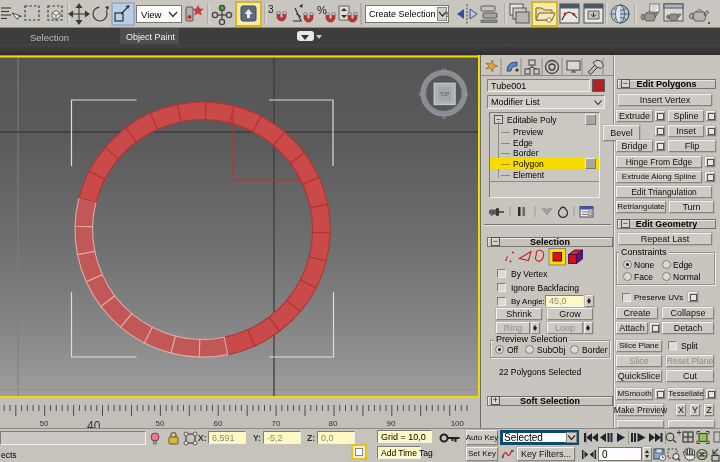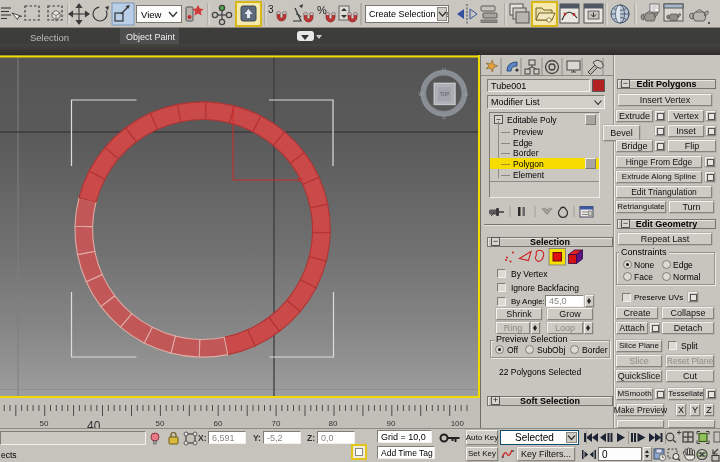--- a/index.html
+++ b/index.html
@@ -7,21 +7,21 @@
 .btn{position:absolute;background:#cecbc4;border:1px solid;border-color:#f3f2ee #87847b #87847b #f3f2ee;color:#111;text-align:center;font-size:9px;line-height:1;display:flex;align-items:center;justify-content:center;box-shadow:0 0 0 0.5px #a5a29a;white-space:nowrap;}
 .btn.dis{color:#8e8b84;}
 .sq{position:absolute;width:10px;height:10px;background:#cecbc4;border:1px solid;border-color:#f3f2ee #87847b #87847b #f3f2ee;box-shadow:0 0 0 0.5px #a5a29a;}
 .sq:after{content:"";position:absolute;left:1px;top:1px;width:5px;height:5px;border:1px solid #555;background:#e8e6e1;}
 .hdr{position:absolute;background:#c6c3bc;border:1px solid #77746d;color:#000;font-weight:bold;font-size:9px;display:flex;align-items:center;justify-content:center;box-shadow:inset 1px 1px 0 #e9e7e2;white-space:nowrap;}
 .hdr .pm{position:absolute;left:3px;top:50%;margin-top:-5px;width:9px;height:9px;border:1px solid #555;background:#d8d5cf;font-weight:normal;font-size:9px;line-height:7px;text-align:center;color:#222;}
 .cb{position:absolute;width:9px;height:9px;background:#dddad4;border:1px solid;border-color:#817e76 #f0efeb #f0efeb #817e76;}
 .rad{position:absolute;width:9px;height:9px;border-radius:50%;background:#dddad4;border:1px solid #807d75;}
 .rad.on:after{content:"";position:absolute;left:2px;top:2px;width:3px;height:3px;border-radius:50%;background:#111;}
 .lbl{position:absolute;font-size:8.5px;color:#000;white-space:nowrap;}
-.field{position:absolute;background:#ffffff;border:1px solid;border-color:#817e76 #f0efeb #f0efeb #817e76;font-size:9px;color:#8a8781;padding-left:3px;display:flex;align-items:center;white-space:nowrap;}
+.field{position:absolute;background:#fef9c3;border:1px solid;border-color:#817e76 #f0efeb #f0efeb #817e76;font-size:9px;color:#8a8781;padding-left:3px;display:flex;align-items:center;white-space:nowrap;}
 .spin{position:absolute;width:9px;background:#cecbc4;border:1px solid;border-color:#f3f2ee #87847b #87847b #f3f2ee;box-shadow:0 0 0 0.5px #a5a29a;}
 .spin:before{content:"";position:absolute;left:1px;top:2px;border-left:2.5px solid transparent;border-right:2.5px solid transparent;border-bottom:3px solid #222;}
 .spin:after{content:"";position:absolute;left:1px;bottom:2px;border-left:2.5px solid transparent;border-right:2.5px solid transparent;border-top:3px solid #222;}
 .grp{position:absolute;border:1px solid #96938b;box-shadow:1px 1px 0 #eceae5, inset 1px 1px 0 #eceae5;}
 .grplbl{position:absolute;font-size:9px;color:#000;background:#c8c5be;padding:0 2px;white-space:nowrap;}
 </style></head>
 <body>
 
 <svg class="abs" style="left:0;top:0" width="720" height="28" viewBox="0 0 720 28">
  <rect width="720" height="28" fill="#c9c6c0"></rect>
@@ -390,21 +390,21 @@
 <div class="lbl" style="left:582px;top:345px">Border</div>
 <div class="lbl" style="left:499px;top:367px">22 Polygons Selected</div>
 <div class="hdr" style="left:487px;top:396px;width:126px;height:10px"><span class="pm">+</span>Soft Selection</div>
 <div class="abs" style="left:613px;top:55px;width:1px;height:373px;background:#8e8b84"></div>
 <div class="abs" style="left:614px;top:55px;width:1px;height:373px;background:#eceae5"></div>
 
 <div class="hdr" style="left:617px;top:79px;width:99px;height:10px"><span class="pm">−</span>Edit Polygons</div>
 <div class="btn" style="left:618px;top:94px;width:94px;height:12px">Insert Vertex</div>
 <div class="btn" style="left:616px;top:110px;width:37px;height:12px">Extrude</div>
 <div class="sq" style="left:655px;top:111px"></div>
-<div class="btn" style="left:668px;top:110px;width:36px;height:12px">Vertex</div>
+<div class="btn" style="left:668px;top:110px;width:36px;height:12px">Spline</div>
 <div class="sq" style="left:706px;top:111px"></div>
 <div class="btn" style="left:603px;top:125px;width:37px;height:16px">Bevel</div>
 <div class="sq" style="left:655px;top:126px"></div>
 <div class="btn" style="left:668px;top:125px;width:36px;height:12px">Inset</div>
 <div class="sq" style="left:706px;top:126px"></div>
 <div class="btn" style="left:616px;top:140px;width:37px;height:12px">Bridge</div>
 <div class="sq" style="left:655px;top:141px"></div>
 <div class="btn" style="left:668px;top:140px;width:48px;height:12px">Flip</div>
 <div class="btn" style="left:616px;top:156px;width:86px;height:12px;font-size:8.5px">Hinge From Edge</div>
 <div class="sq" style="left:705px;top:157px"></div>
@@ -566,21 +566,21 @@
 <div class="abs lbl" style="left:253px;top:433px;font-weight:bold;color:#333">Y:</div>
 <div class="field" style="left:263px;top:431px;width:38px;height:13px">-5,2</div>
 <div class="abs lbl" style="left:307px;top:433px;font-weight:bold;color:#333">Z:</div>
 <div class="field" style="left:317px;top:431px;width:38px;height:13px">0,0</div>
 <div class="field" style="left:377px;top:430px;width:55px;height:13px;color:#000">Grid = 10,0</div>
 <svg class="abs" style="left:438px;top:431px" width="26" height="14" viewBox="0 0 26 14">
     <circle cx="6" cy="7" r="3.5" fill="none" stroke="#222" stroke-width="2"></circle>
     <path d="M9.5 7 h12 m-4 0 v4 m-3-4 v3" stroke="#222" stroke-width="2" fill="none"></path>
   </svg>
 <div class="btn" style="left:466px;top:430px;width:32px;height:15px;font-size:8px">Auto Key</div>
-<div class="abs" style="left:500px;top:430px;width:79px;height:15px;background:#fdfdfd;border:1px solid #0c4a6e;font-size:10px;color:#000;display:flex;align-items:center;padding-left:14px">Selected</div>
+<div class="abs" style="left:500px;top:430px;width:79px;height:15px;background:#fdfdfd;border:3px solid #0c4a6e;font-size:10px;color:#000;display:flex;align-items:center;padding-left:1px">Selected</div>
 <div class="abs" style="left:566px;top:432px;width:11px;height:11px;background:#d0cdc6;border:1px solid #8a8780"></div>
 <svg class="abs" style="left:567px;top:435px" width="9" height="6">
     <path d="M1 0.5 L4.5 4.5 L8 0.5" fill="none" stroke="#333" stroke-width="1.2"></path>
   </svg>
 
 <svg class="abs" style="left:580px;top:429px" width="140" height="17" viewBox="0 0 140 17">
  <g fill="#1d2433">
   <rect x="4" y="4" width="2" height="9"></rect>
   <path d="M12 4 v9 l-6-4.5 z M18 4 v9 l-6-4.5 z"></path>
   <path d="M26 4 v9 l-6-4.5 z"></path>
@@ -606,21 +606,21 @@
   <rect x="119" y="4.5" width="8" height="8" fill="#8fc05a" stroke="#3a5a1a"></rect>
   <path d="M117 2.5 h3 m-3 0 v3 M129 2.5 h-3 m3 0 v3 M117 14.5 h3 m-3 0 v-3 M129 14.5 h-3 m3 0 v-3" stroke="#3a3a3a" stroke-width="1"></path>
   <rect x="134" y="3" width="6" height="10" fill="#c8c5be" stroke="#6a6a6a"></rect>
  </g>
 </svg>
 
 <div class="abs" style="left:0;top:447px;width:720px;height:15px;background:#c6c3bc"></div>
 <div class="abs lbl" style="left:1px;top:450px">ects</div>
 <div class="abs" style="left:351px;top:444px;width:16px;height:16px;background:#efecd8;border:2px solid #e3c51a"></div>
 <div class="abs" style="left:355px;top:448px;width:8px;height:8px;border:1px solid #888;background:#fdfdfa"></div>
-<div class="field" style="left:377px;top:446px;width:58px;height:13px;color:#000;font-size:8.5px">Add Time Tag</div>
+<div class="field" style="left:377px;top:446px;width:44px;height:13px;color:#000;font-size:8.5px">Add Time Tag</div>
 <div class="btn" style="left:466px;top:447px;width:32px;height:14px;font-size:8px">Set Key</div>
 <svg class="abs" style="left:500px;top:448px" width="16" height="13" viewBox="0 0 16 13">
     <path d="M2 10 q3-8 5-4 t5-4" fill="none" stroke="#c22" stroke-width="1.3"></path>
     <circle cx="3" cy="9" r="1" fill="#555"></circle>
     <circle cx="13" cy="3" r="1" fill="#555"></circle>
   </svg>
 <div class="btn" style="left:517px;top:447px;width:58px;height:14px">Key Filters...</div>
 <svg class="abs" style="left:581px;top:448px" width="16" height="13" viewBox="0 0 16 13">
     <g fill="#1d2433">
       <path d="M1 2 h1.5 v9 h-1.5 z M7.2 6.5 l-3.7-3.2 v6.4 z M8.8 6.5 l3.7-3.2 v6.4 z M13.5 2 h1.5 v9 h-1.5 z"></path>

